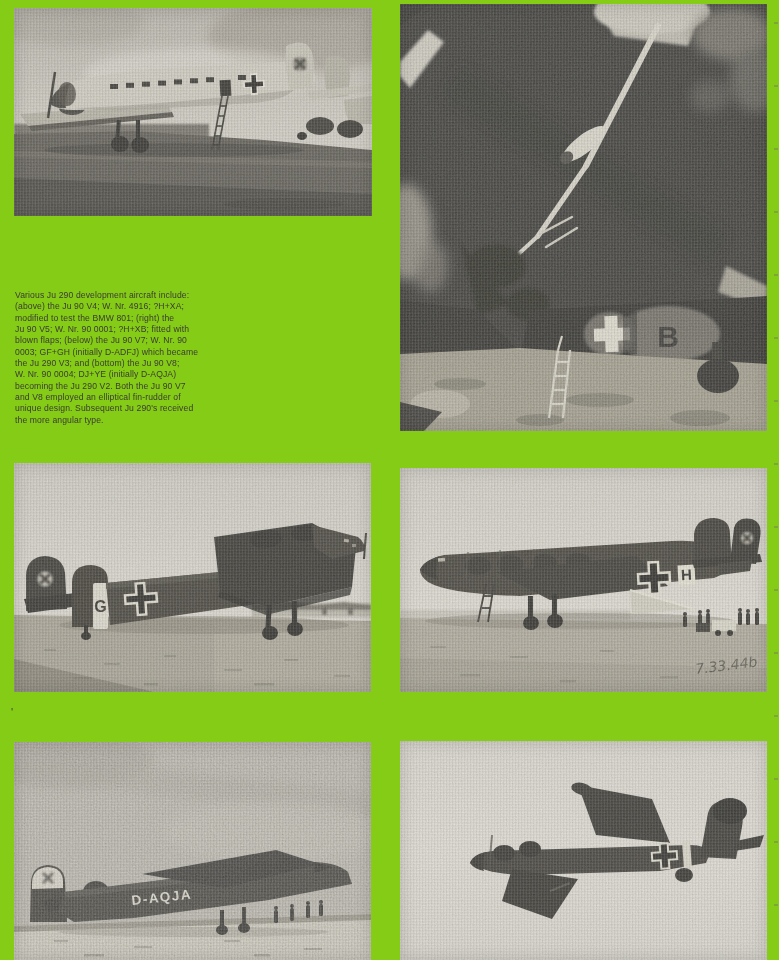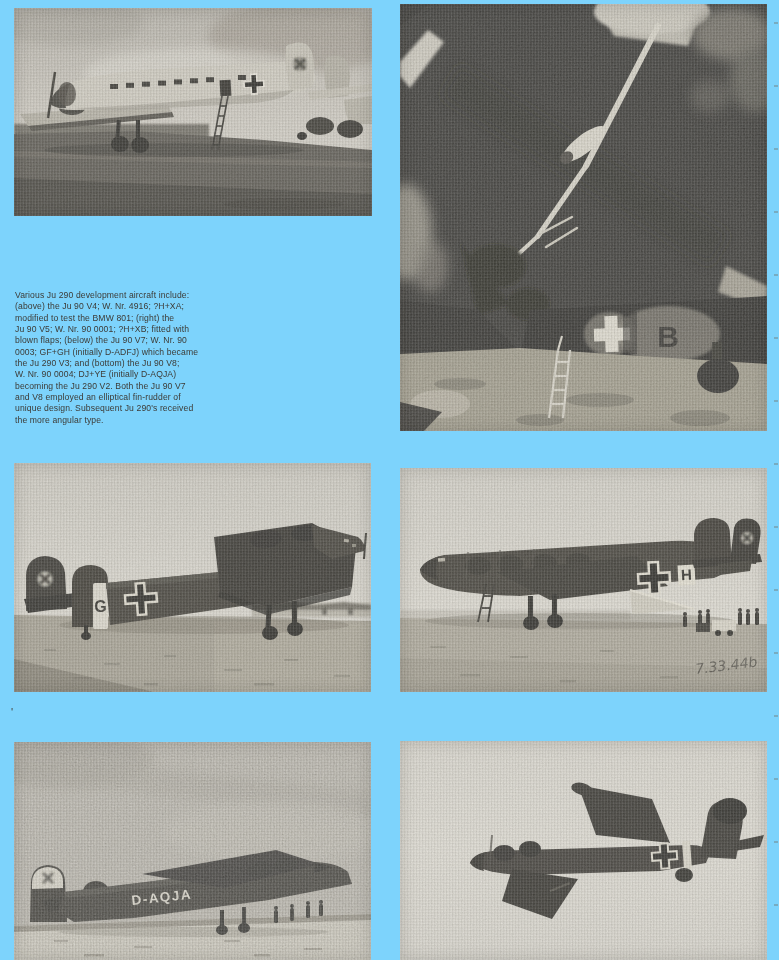--- a/index.html
+++ b/index.html
@@ -1,17 +1,17 @@
 <!DOCTYPE html>
 <html><head>
 <meta charset="utf-8">
 <style>
   html,body{margin:0;padding:0;background:#e8e6e0;}
   .page{
-    position:relative;width:779px;height:960px;background:#7dd3fc;
+    position:relative;width:779px;height:960px;background:#84cc16;
     overflow:hidden;font-family:"Liberation Sans",sans-serif;
   }
   figure.photo{position:absolute;margin:0;overflow:hidden;background:#ccc;}
   figure.photo svg{display:block;width:100%;height:100%;}
   figure.photo::after{
     content:"";position:absolute;inset:0;pointer-events:none;
     box-shadow:inset 0 0 16px rgba(25,22,16,.16);
   }
   .ht{
     position:absolute;inset:0;pointer-events:none;

